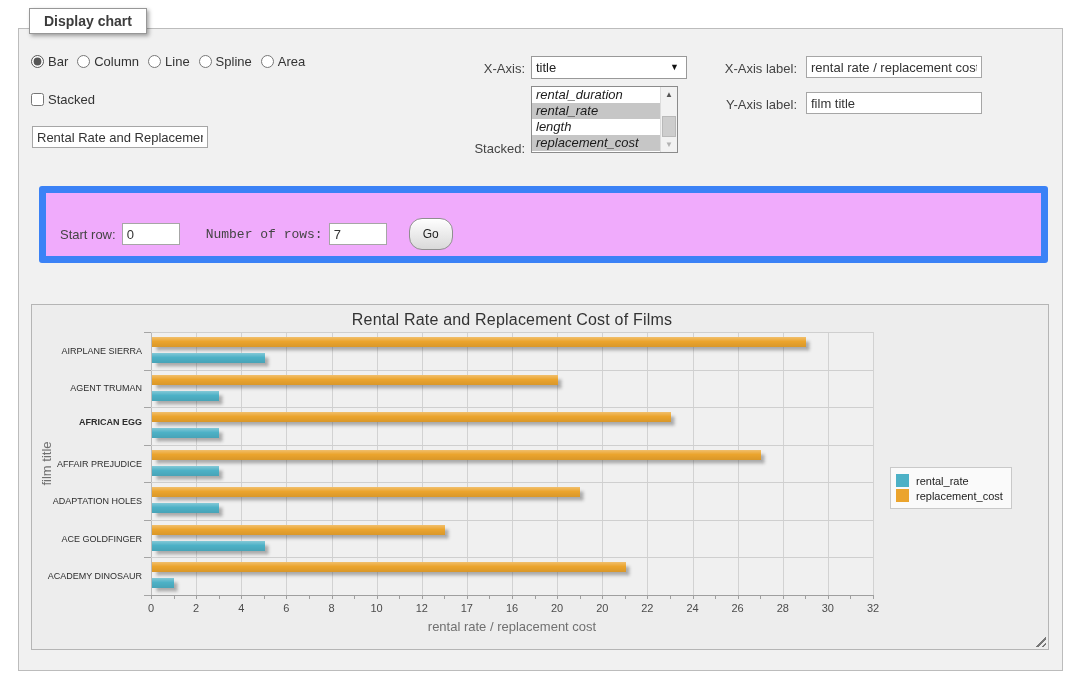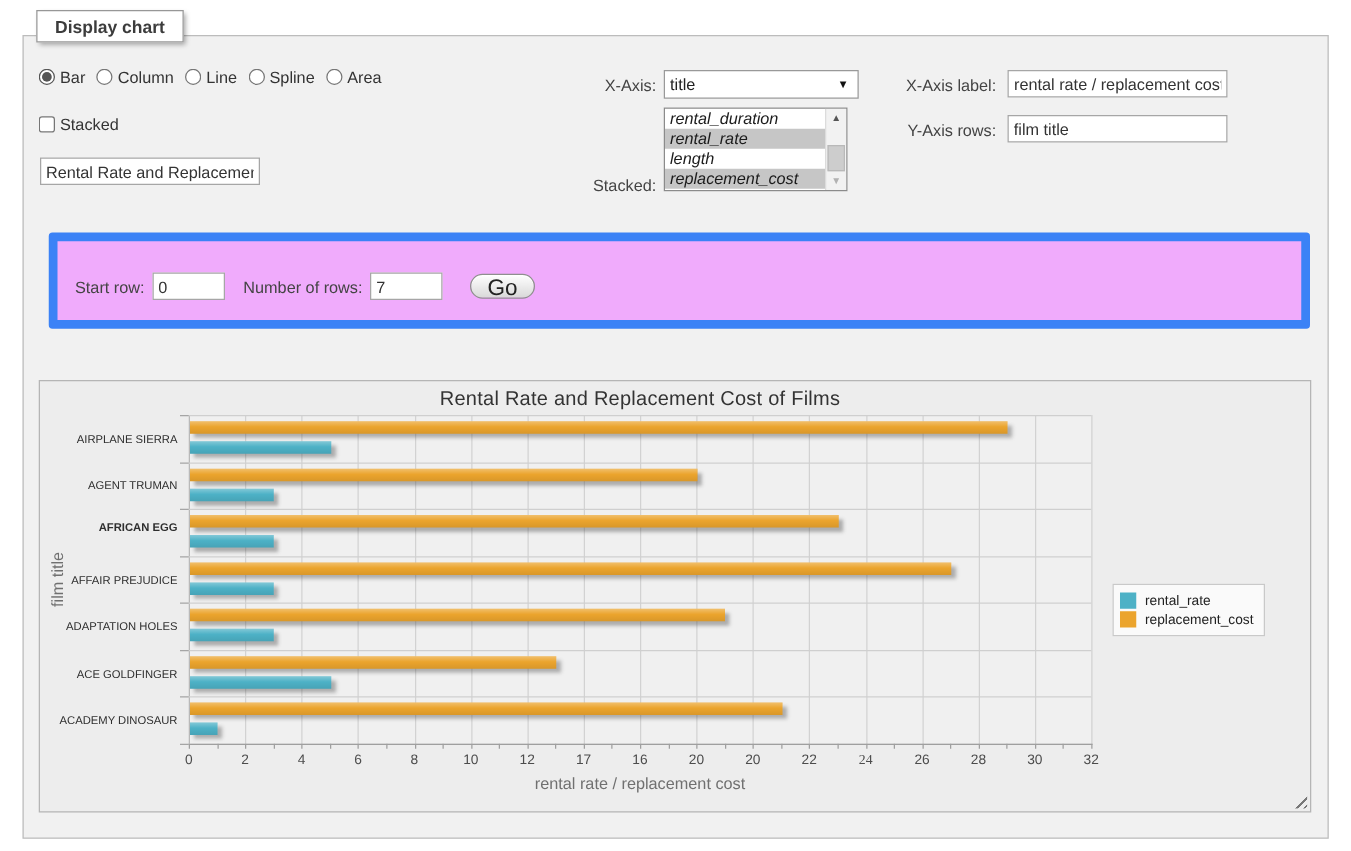--- a/index.html
+++ b/index.html
@@ -68,24 +68,24 @@
 
   
   .rows-panel {
     position:absolute; left:20px; top:157px; width:1009px; height:77px;
     border:7px solid #3b82f6; border-radius:3px; background:#f0abfc;
   }
   .rows-inner { position:absolute; left:14px; top:25px; display:flex; align-items:center; }
   .rows-inner .lbl { font-size:13px; color:#444; }
   .rows-inner input[type=text] { width:58px; margin-left:6px; }
   .go-btn {
-    margin-left:22px; height:20px; padding:0 13px;
+    margin-left:22px; height:32px; padding:0 13px;
     border:1px solid #8f8f8f; border-radius:13px;
     background:linear-gradient(to bottom,#fefefe,#d9d9d9);
-    font-size:18px; color:#222; font-family:"Liberation Sans",sans-serif;
+    font-size:12px; color:#222; font-family:"Liberation Sans",sans-serif;
     box-shadow:inset 0 1px 0 #fff; cursor:pointer;
   }
 
   
   .chart {
     position:absolute; left:12px; top:275px; width:1018px; height:346px;
     background:#ededed; border:1px solid #b5b5b5;
   }
   .chart-title { position:absolute; font-size:16px; color:#333; text-align:center; letter-spacing:0.2px; }
   .plot-bg { position:absolute; background:#f0f0f0; }
@@ -171,28 +171,28 @@
     <div class="lb-scroll">
       <div class="lb-btn up">▲</div>
       <div class="lb-thumb"></div>
       <div class="lb-btn down">▼</div>
     </div>
   </div>
 
   <div class="ctl-label r-align" style="left:690px; top:32px; width:88px;">X-Axis label:</div>
   <input type="text" class="x-axis-input" value="rental rate / replacement cost" style="">
 
-  <div class="ctl-label r-align" style="left:690px; top:68px; width:88px;">Y-Axis rows:</div>
+  <div class="ctl-label r-align" style="left:690px; top:68px; width:88px;">Y-Axis label:</div>
   <input type="text" class="y-axis-input" value="film title" style="">
 
   <div class="rows-panel">
     <div class="rows-inner">
       <span class="lbl">Start row:</span>
       <input type="text" value="0" style="">
-      <span class="lbl" style="margin-left:15px;">Number of rows:</span>
+      <span class="lbl" style="margin-left:26px;font-family:Liberation Mono, monospace;">Number of rows:</span>
       <input type="text" value="7" style="">
       <button class="go-btn">Go</button>
     </div>
   </div>
 
   <div class="chart" id="chart">
     <div class="resize-handle"></div>
   <div class="plot-bg" style="left: 119px; top: 27px; width: 722px; height: 263px;"></div>
       <div class="chart-title" style="left: 119px; top: 6px; width: 722px;">Rental Rate and Replacement Cost of Films</div>
       <div class="gridline-v" style="left: 119px; top: 27px; height: 263px; background: rgb(185, 185, 185);"></div>
@@ -213,21 +213,21 @@
       <div class="xtick-label" style="left: 419.875px; top: 297px;">17</div>
       <div class="gridline-v" style="left: 480px; top: 27px; height: 263px; background: rgb(210, 210, 210);"></div>
       <div class="xtick-label" style="left: 465px; top: 297px;">16</div>
       <div class="gridline-v" style="left: 525.125px; top: 27px; height: 263px; background: rgb(210, 210, 210);"></div>
       <div class="xtick-label" style="left: 510.125px; top: 297px;">20</div>
       <div class="gridline-v" style="left: 570.25px; top: 27px; height: 263px; background: rgb(210, 210, 210);"></div>
       <div class="xtick-label" style="left: 555.25px; top: 297px;">20</div>
       <div class="gridline-v" style="left: 615.375px; top: 27px; height: 263px; background: rgb(210, 210, 210);"></div>
       <div class="xtick-label" style="left: 600.375px; top: 297px;">22</div>
       <div class="gridline-v" style="left: 660.5px; top: 27px; height: 263px; background: rgb(210, 210, 210);"></div>
-      <div class="xtick-label" style="left: 645.5px; top: 297px; font-family: Liberation Serif, serif;">24</div>
+      <div class="xtick-label" style="left: 645.5px; top: 297px;">24</div>
       <div class="gridline-v" style="left: 705.625px; top: 27px; height: 263px; background: rgb(210, 210, 210);"></div>
       <div class="xtick-label" style="left: 690.625px; top: 297px;">26</div>
       <div class="gridline-v" style="left: 750.75px; top: 27px; height: 263px; background: rgb(210, 210, 210);"></div>
       <div class="xtick-label" style="left: 735.75px; top: 297px;">28</div>
       <div class="gridline-v" style="left: 795.875px; top: 27px; height: 263px; background: rgb(210, 210, 210);"></div>
       <div class="xtick-label" style="left: 780.875px; top: 297px;">30</div>
       <div class="gridline-v" style="left: 841px; top: 27px; height: 263px; background: rgb(210, 210, 210);"></div>
       <div class="xtick-label" style="left: 826px; top: 297px;">32</div>
       <div class="tick-minor" style="left: 119px; top: 290px;"></div>
       <div class="tick-minor" style="left: 141.562px; top: 290px;"></div>

